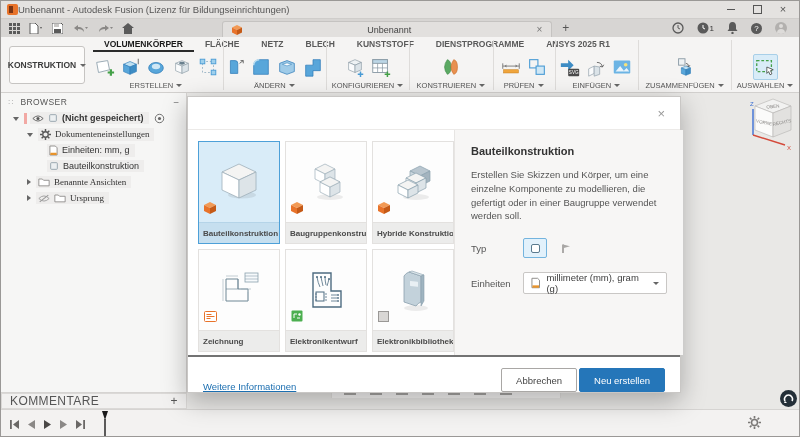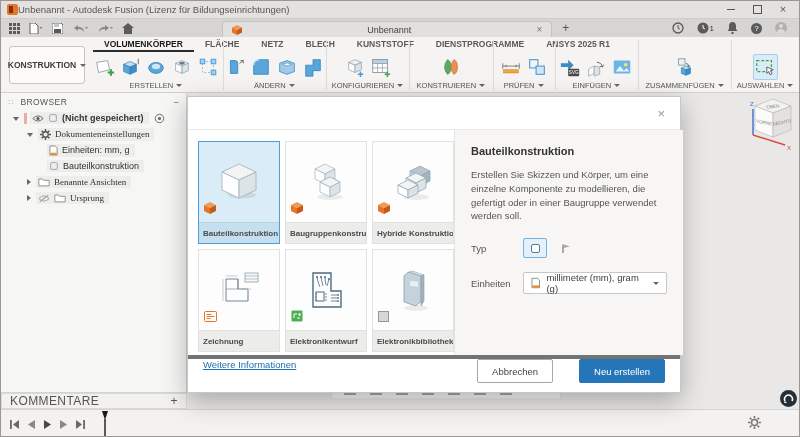--- a/index.html
+++ b/index.html
@@ -117,22 +117,22 @@
   .tile.selected .tile-label { background:#c6dfef; border-top-color:#b5d4e8; }
   .info { flex:1; background:#f7f6f5; border-left:1px solid #e7e5e3; padding:15px 16px; }
   .info-title { font-size:11px; font-weight:bold; color:#333; margin-bottom:11px; }
   .info-desc { font-size:9.5px; color:#555; line-height:1.45; margin-bottom:15px; width:196px; }
   .prop-row { display:flex; align-items:center; margin-bottom:14px; font-size:9.5px; color:#555; }
   .prop-label { width:52px; flex:0 0 auto; }
   .typebtn { width:24px; height:20px; display:flex; align-items:center; justify-content:center; margin-right:7px; }
   .typebtn.sel { background:#e2f1fb; border:1px solid #74b4de; border-radius:2px; }
   .unit-dd { display:flex; align-items:center; gap:6px; background:#fff; border:1px solid #c9c7c5;
              border-radius:2px; height:22px; padding:0 7px; font-size:9.5px; color:#3c3c3c; }
-  .dlg-ft { flex:0 0 auto; height:37px; border-top:4px solid #737373; display:flex; align-items:flex-start;
-            padding:0 15px; gap:24px; }
+  .dlg-ft { flex:0 0 auto; height:37px; border-top:2px solid #737373; display:flex; align-items:flex-end;
+            padding:0 15px; gap:0; }
   .link { font-size:9.5px; color:#1b6eb0; text-decoration:underline; margin-right:auto; }
   .btn { height:24px; border-radius:2px; font-size:9.5px; display:flex; align-items:center; padding:0 14px; }
   .btn.secondary { background:#fff; border:1px solid #a9a7a5; color:#444; }
   .btn.primary { background:#2576b9; border:1px solid #2576b9; color:#fff; margin-left:2px; }
 </style>
 </head>
 <body>
 
 <div class="app">
 

